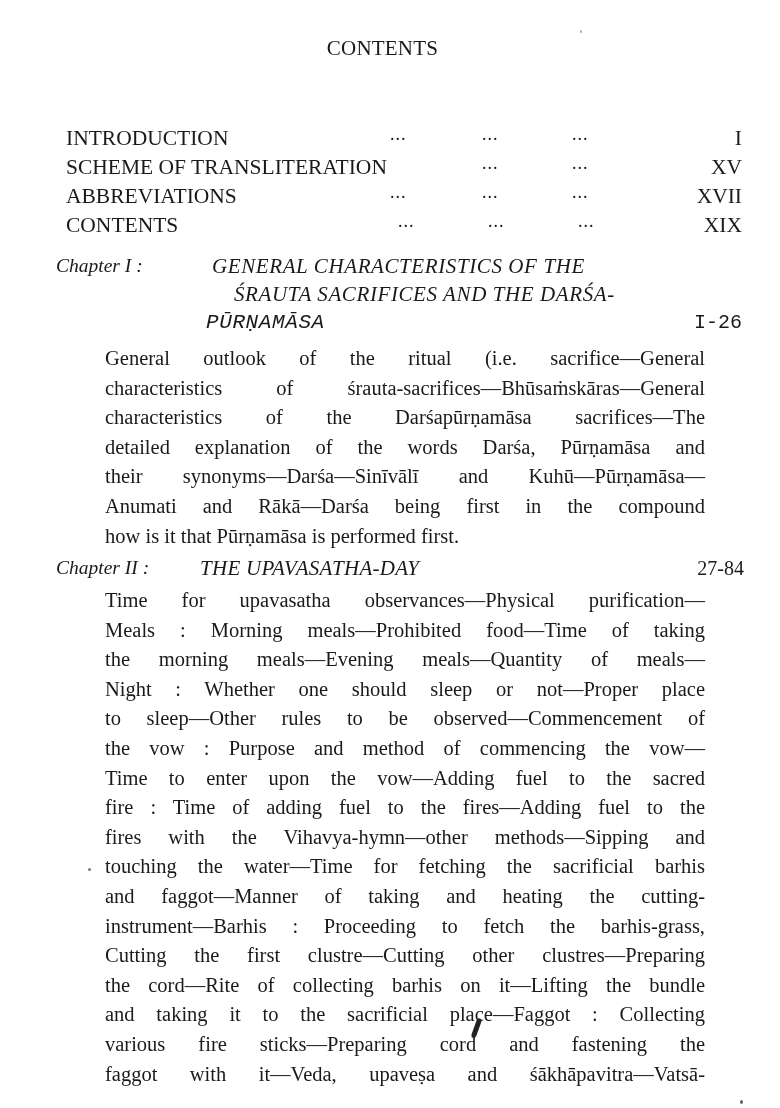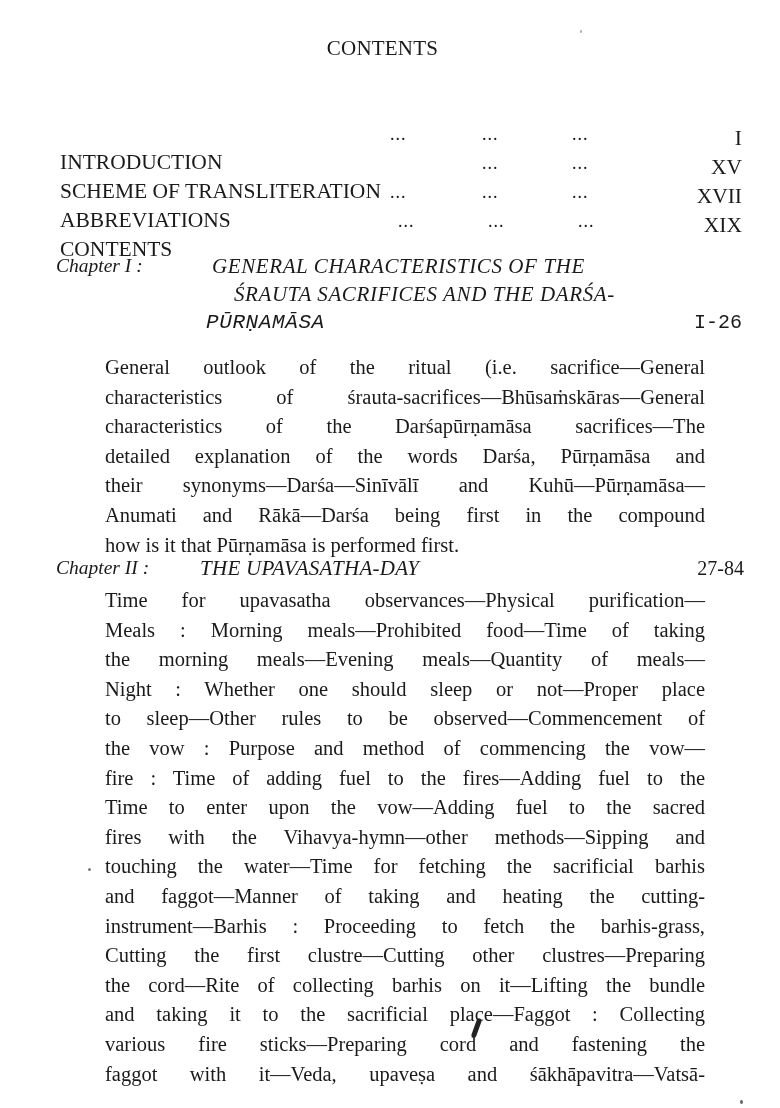--- a/index.html
+++ b/index.html
@@ -30,21 +30,21 @@
       letter-spacing: 0.2px;
     }
     .front-row {
       position: absolute;
       left: 60px;
       width: 682px;
       height: 28px;
       font-size: 21.5px;
       line-height: 28px;
     }
-    .front-row .label { position: absolute; left: 0; top: 0; white-space: nowrap; margin-top: 24px; }
+    .front-row .label { position: absolute; left: 6px; top: 0; white-space: nowrap; }
     .front-row .dots {
       position: absolute; top: -4px;
       font-size: 18px; letter-spacing: 1px;
     }
     .front-row .page-ref { position: absolute; right: 0; top: 0; }
 
     .chapter-head {
       position: absolute;
       left: 56px;
       width: 686px;
@@ -117,21 +117,21 @@
   </div>
 
   <div class="chapter-head" style="top:252px; height:86px;text-align:center;">
     <span class="ch-label">Chapter I :</span>
     <span class="ch-title" style="left:156px; top:0;">GENERAL  CHARACTERISTICS  OF  THE</span>
     <span class="ch-title" style="left:150px; top:28px;margin-left:28px;">ŚRAUTA  SACRIFICES  AND  THE  DARŚA-</span>
     <span class="ch-title" style="left:150px; top:57px;font-family:Liberation Mono, monospace;">PŪRṆAMĀSA</span>
     <span class="ch-pages" style="top:57px;font-family:Liberation Mono, monospace;">I-26</span>
   </div>
 
-  <div class="synopsis" style="top:353px;">
+  <div class="synopsis" style="top:344px;">
     <span class="line">General outlook of the ritual (i.e. sacrifice—General</span>
     <span class="line">characteristics of śrauta-sacrifices—Bhūsaṁskāras—General</span>
     <span class="line">characteristics of the Darśapūrṇamāsa sacrifices—The</span>
     <span class="line">detailed explanation of the words Darśa, Pūrṇamāsa and</span>
     <span class="line">their synonyms—Darśa—Sinīvālī and Kuhū—Pūrṇamāsa—</span>
     <span class="line">Anumati and Rākā—Darśa being first in the compound</span>
     <span class="line last">how is it that Pūrṇamāsa is performed first.</span>
   </div>
 
   <div class="chapter-head" style="top:554px; height:28px;">
@@ -140,22 +140,22 @@
     <span class="ch-pages" style="top:0; right:-2px;">27-84</span>
   </div>
 
   <div class="synopsis" style="top:586px;">
     <span class="line">Time for upavasatha observances—Physical purification—</span>
     <span class="line">Meals : Morning meals—Prohibited food—Time of taking</span>
     <span class="line">the morning meals—Evening meals—Quantity of meals—</span>
     <span class="line">Night : Whether one should sleep or not—Proper place</span>
     <span class="line">to sleep—Other rules to be observed—Commencement of</span>
     <span class="line">the vow : Purpose and method of commencing the vow—</span>
+    <span class="line">Time to enter upon the vow—Adding fuel to the sacred</span>
     <span class="line">fire : Time of adding fuel to the fires—Adding fuel to the</span>
-    <span class="line">Time to enter upon the vow—Adding fuel to the sacred</span>
     <span class="line">fires with the Vihavya-hymn—other methods—Sipping and</span>
     <span class="line">touching the water—Time for fetching the sacrificial barhis</span>
     <span class="line">and faggot—Manner of taking and heating the cutting-</span>
     <span class="line">instrument—Barhis : Proceeding to fetch the barhis-grass,</span>
     <span class="line">Cutting the first clustre—Cutting other clustres—Preparing</span>
     <span class="line">the cord—Rite of collecting barhis on it—Lifting the bundle</span>
     <span class="line">and taking it to the sacrificial place—Faggot : Collecting</span>
     <span class="line">various fire sticks—Preparing cord and fastening the</span>
     <span class="line">faggot with it—Veda, upaveṣa and śākhāpavitra—Vatsā-</span>
   </div>

